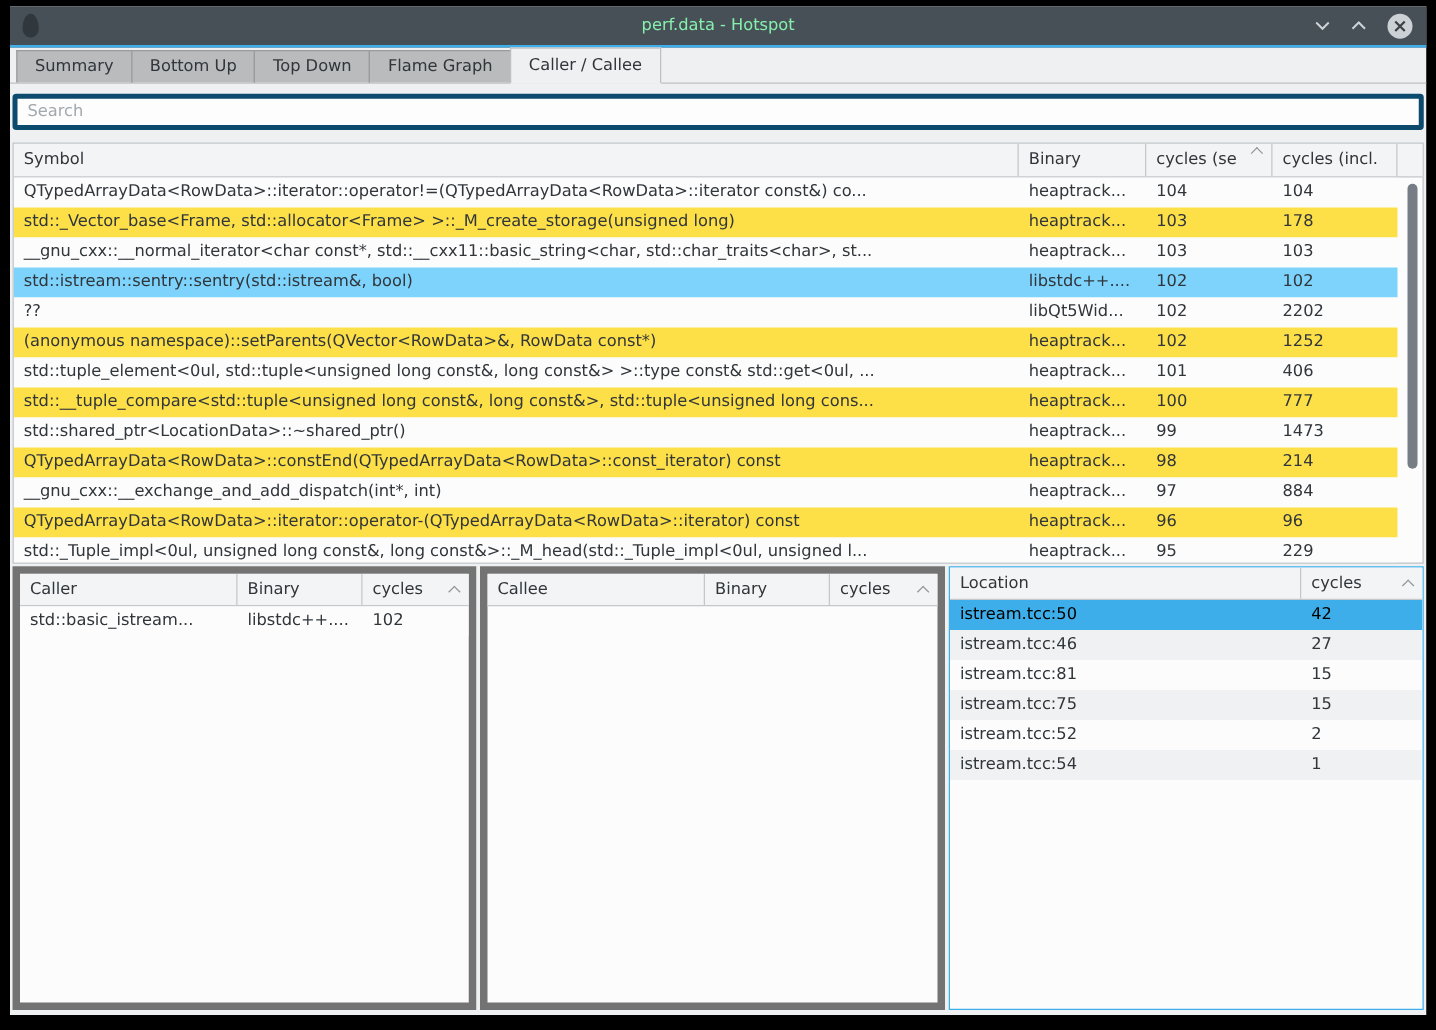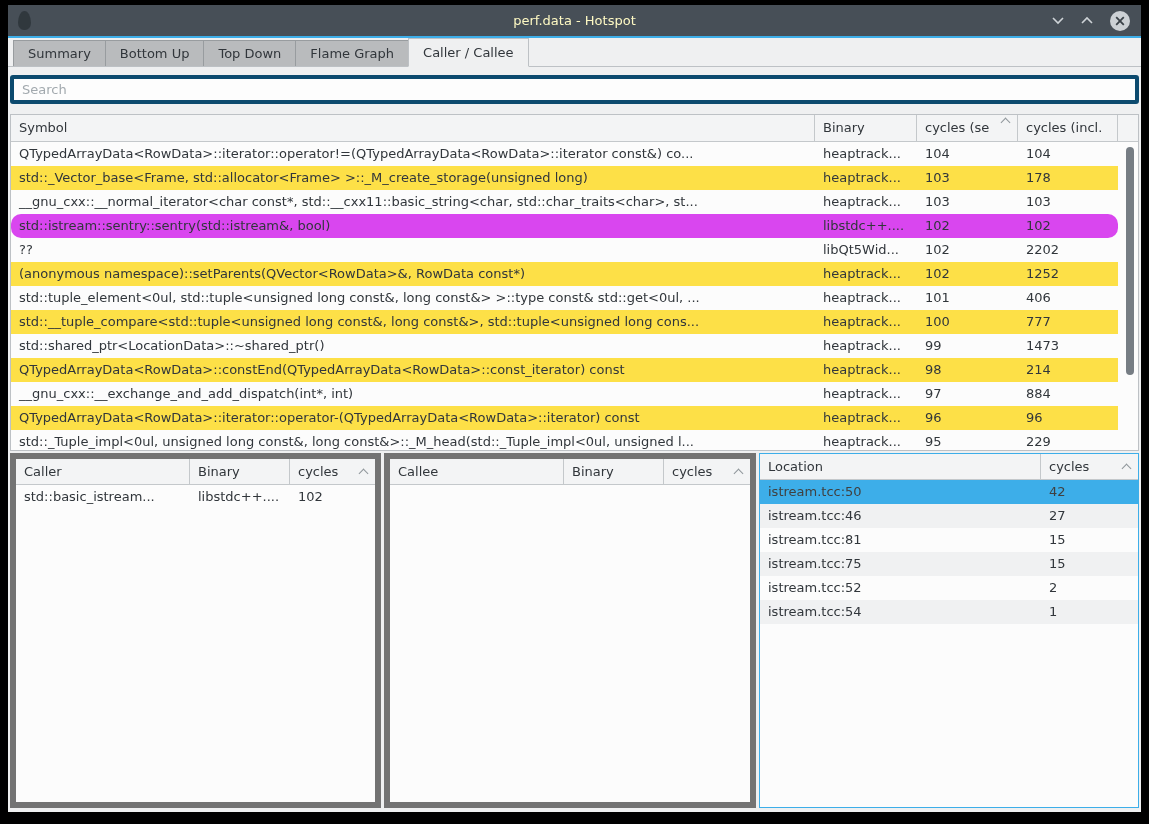--- a/index.html
+++ b/index.html
@@ -10,21 +10,21 @@
     font-size:13px; color:#31363b; position:relative; overflow:hidden;
   }
   .window { position:absolute; left:8px; top:5px; width:1133px; height:807px;
     background:#eff0f1; display:flex; flex-direction:column; }
 
   
   .titlebar { height:33px; background:#474f57; border-bottom:2px solid #3daee9;
     display:flex; align-items:center; position:relative; flex:0 0 auto; }
   .app-icon { margin-left:10px; width:13px; height:19px; background:#2e353b; opacity:.9;
     border-radius:50% 50% 46% 46% / 62% 62% 38% 38%; }
-  .title { position:absolute; left:0; right:0; text-align:center; color:#fef9c3; pointer-events:none; }
+  .title { position:absolute; left:0; right:0; text-align:center; color:#86efac; pointer-events:none; }
   .win-controls { margin-left:auto; display:flex; align-items:center; gap:15px; padding-right:10px; z-index:1; }
   .winbtn { display:flex; align-items:center; justify-content:center; cursor:default; }
 
   
   .menubar { height:29px; display:flex; align-items:center; padding-left:14px; gap:25px; flex:0 0 auto; }
   .menu-item { cursor:default; }
 
   
   .tabbar { height:29px; display:flex; align-items:flex-end; padding-left:5px;
     border-bottom:1px solid #bdc1c5; flex:0 0 auto; }
@@ -48,21 +48,21 @@
   .th.c-symbol { flex:1; }
   .th.c-binary { width:102px; }
   .th.c-self { width:101px; display:flex; align-items:flex-start; justify-content:space-between; }
   .th.c-incl { width:100px; }
   .th.c-gap { width:20px; border-right:none; }
   .chev { width:7px; height:7px; border-left:1.5px solid #8f969b; border-top:1.5px solid #8f969b;
     transform:rotate(45deg); margin-top:4px; flex:0 0 auto; }
   .tbody { flex:1; overflow:hidden; padding-right:20px; position:relative; }
   .tr { display:flex; height:24px; line-height:24px; background:#fcfcfc; }
   .tr.alt { background:#fde047;align-items:center; }
-  .tr.selected { background:#d946ef;border-radius:10px; }
+  .tr.selected { background:#7dd3fc; }
   .td { padding:0 8px; white-space:nowrap; overflow:hidden; }
   .td.c-symbol { flex:1; }
   .td.c-binary { width:102px; }
   .td.c-self { width:101px; }
   .td.c-incl { width:100px; }
   .vscrollbar { position:absolute; top:30px; right:3px; width:10px; bottom:3px; }
   .vscrollbar .handle { position:absolute; top:2px; left:1px; width:8px; height:228px;
     background:#767d84; border-radius:4px; }
 
   
@@ -75,21 +75,21 @@
     border-bottom:1px solid #c4c8cb; flex:0 0 auto; }
   .ph { padding:0 8px; border-right:1px solid #c4c8cb; white-space:nowrap; overflow:hidden; }
   .ph.p-main { width:174px; }
   .ph.p-binary { width:100px; }
   .ph.p-cycles { flex:1; display:flex; align-items:center; justify-content:space-between; border-right:none; }
   .ph.p-loc { flex:1; }
   .ph.p-loccycles { width:97px; display:flex; align-items:center; justify-content:space-between; border-right:none; }
   .pbody { flex:1; overflow:hidden; }
   .prow { display:flex; height:24px; line-height:24px; background:#fcfcfc; }
   .prow.alt { background:#f0f1f2; }
-  .prow.selected { background:#3daee9; color:#404040; }
+  .prow.selected { background:#3daee9; color:#000000; }
   .pc { padding:0 8px; white-space:nowrap; overflow:hidden; }
   .pc.p-main { width:174px; }
   .pc.p-binary { width:100px; }
   .pc.p-cycles { flex:1; }
   .pc.p-loc { flex:1; }
   .pc.p-loccycles { width:97px; }
 </style>
 </head>
 <body>
 

